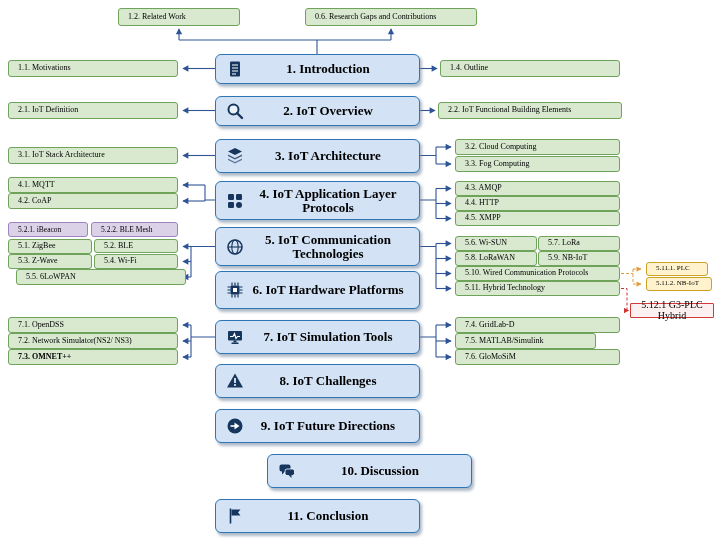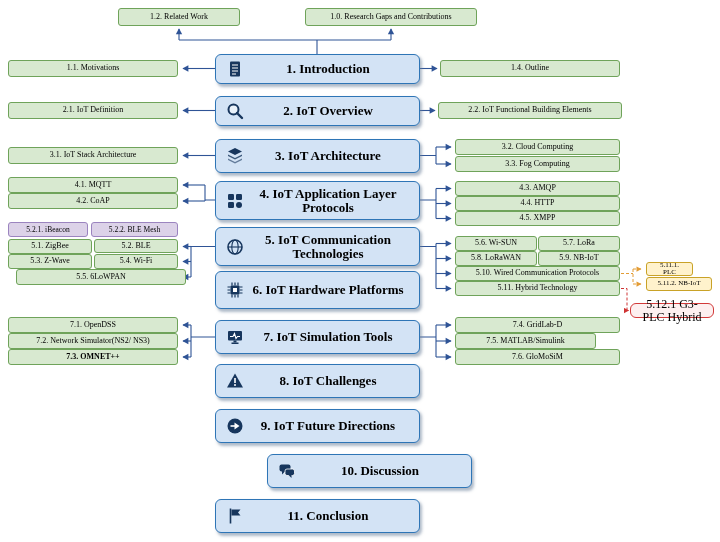--- a/index.html
+++ b/index.html
@@ -4,25 +4,25 @@
 <style>
   html,body{margin:0;padding:0;background:#ffffff;}
   .canvas{position:relative;width:720px;height:542px;background:#fff;
           font-family:"Liberation Serif", serif;color:#000;overflow:hidden;}
   svg.wires{position:absolute;left:0;top:0;width:720px;height:542px;z-index:0;pointer-events:none;}
   .ln {stroke:#2f5496;stroke-width:1.1;fill:none;}
   .lnO{stroke:#e39c35;stroke-width:1;fill:none;stroke-dasharray:3 2;}
   .lnR{stroke:#cf3434;stroke-width:1;fill:none;stroke-dasharray:3 2;}
 
   .box{position:absolute;box-sizing:border-box;z-index:1;display:flex;align-items:center;
-       justify-content:center;text-align:center;line-height:1.05;padding:0 9px;}
+       justify-content:flex-start;text-align:center;line-height:1.05;padding:0 9px;}
   .gbox{background:#d8e9d0;border:1px solid #6fa35a;border-radius:3px;font-size:8px;}
   .pbox{background:#dcd2e8;border:1px solid #9b84bf;border-radius:3px;font-size:7.5px;}
   .ybox{background:#fff2cc;border:1px solid #c9a227;border-radius:3px;font-size:7px;}
-  .rbox{background:#fdf0f0;border:1px solid #d23a3a;border-radius:6px;font-size:12px;}
+  .rbox{background:#fdf0f0;border:1px solid #d23a3a;border-radius:1px;font-size:10px;}
   .cbox{background:#d3e3f5;border:1.4px solid #2e75b6;border-radius:6px;
         box-shadow:2px 2.5px 3px rgba(110,130,155,.55);
         font-weight:bold;font-size:13px;justify-content:flex-start;padding:0;}
   .cicon{width:20px;height:20px;margin:0 2px 0 9px;flex:0 0 auto;display:flex;
          align-items:center;justify-content:center;}
   .clabel{flex:1;text-align:center;padding:0 12px 0 2px;}
 </style>
 </head>
 <body>
 
@@ -95,21 +95,21 @@
     <path class="lnO" d="M633,284 H641" marker-end="url(#mO)"></path>
 
     <path class="lnR" d="M621,288.5 H627 V310.5"></path>
     <path class="lnR" d="M627,310.5 H628.5" marker-end="url(#mR)"></path>
   </svg>
 
   <div class="box gbox" style="left:118px;top:8px;width:122px;height:18px;">
       <span>1.2. Related Work</span>
     </div>
   <div class="box gbox" style="left:305px;top:8px;width:172px;height:18px;">
-      <span>1.0. Research Gaps and Contributions</span>
+      <span>0.6. Research Gaps and Contributions</span>
     </div>
 
   <div class="box gbox" style="left:8px;top:60px;width:170px;height:17px;">
       <span>1.1. Motivations</span>
     </div>
   <div class="box gbox" style="left:8px;top:102px;width:170px;height:17px;">
       <span>2.1. IoT Definition</span>
     </div>
   <div class="box gbox" style="left:8px;top:147px;width:170px;height:17px;">
       <span>3.1. IoT Stack Architecture</span>
@@ -297,21 +297,21 @@
     </div>
   <div class="box gbox" style="left:538px;top:251px;width:82px;height:15px;">
       <span>5.9. NB-IoT</span>
     </div>
   <div class="box gbox" style="left:455px;top:266px;width:165px;height:15px;">
       <span>5.10. Wired Communication Protocols</span>
     </div>
   <div class="box gbox" style="left:455px;top:281px;width:165px;height:15px;">
       <span>5.11. Hybrid Technology</span>
     </div>
-  <div class="box ybox" style="left:646px;top:262px;width:47px;height:14px;">
+  <div class="box ybox" style="left:646px;top:262px;width:62px;height:14px;">
       <span>5.11.1. PLC</span>
     </div>
   <div class="box ybox" style="left:646px;top:277px;width:66px;height:14px;">
       <span>5.11.2. NB-IoT</span>
     </div>
   <div class="box rbox" style="left:630px;top:303px;width:84px;height:15px;">
       <span>5.12.1 G3-PLC Hybrid</span>
     </div>
   <div class="box gbox" style="left:455px;top:317px;width:165px;height:16px;">
       <span>7.4. GridLab-D</span>

